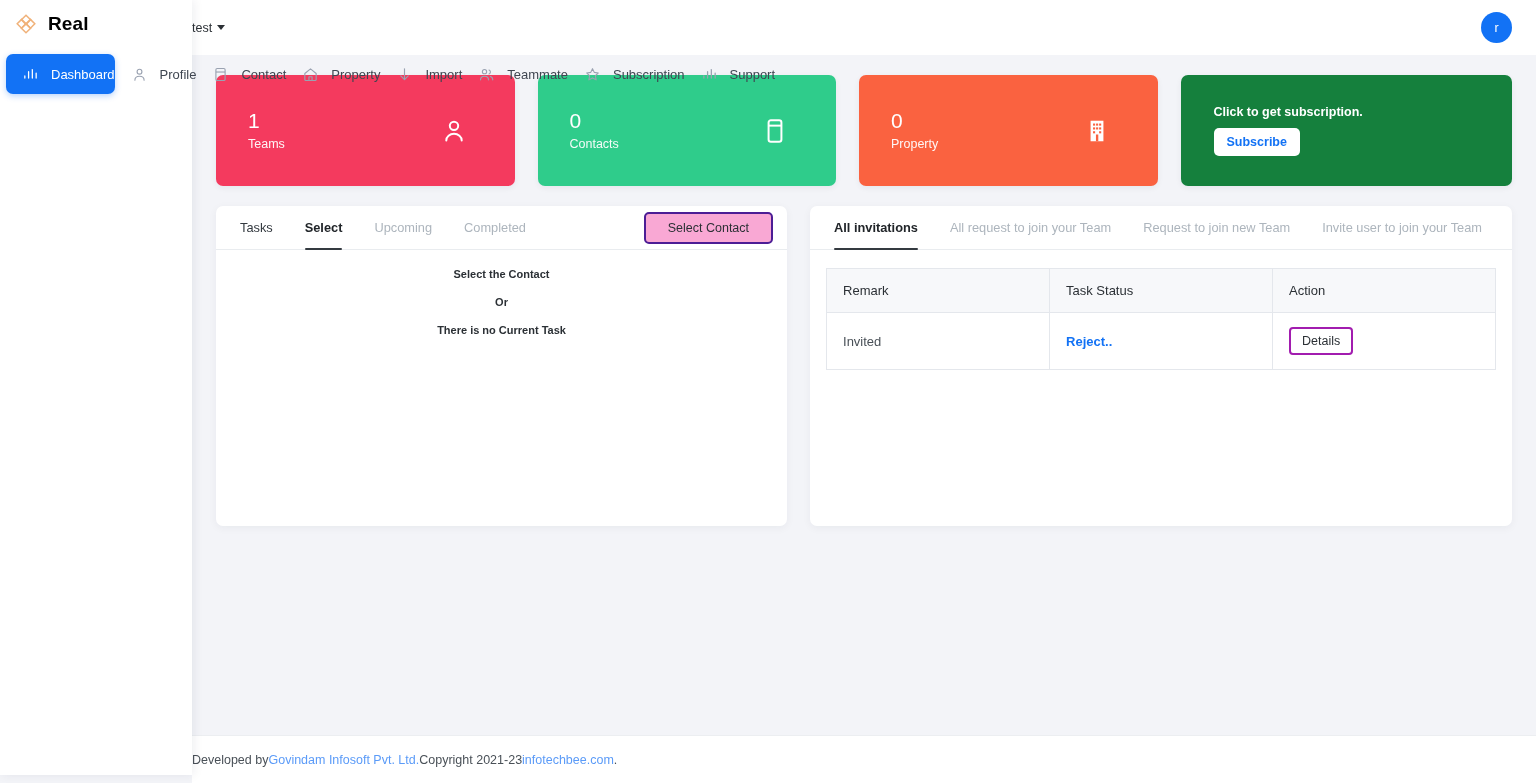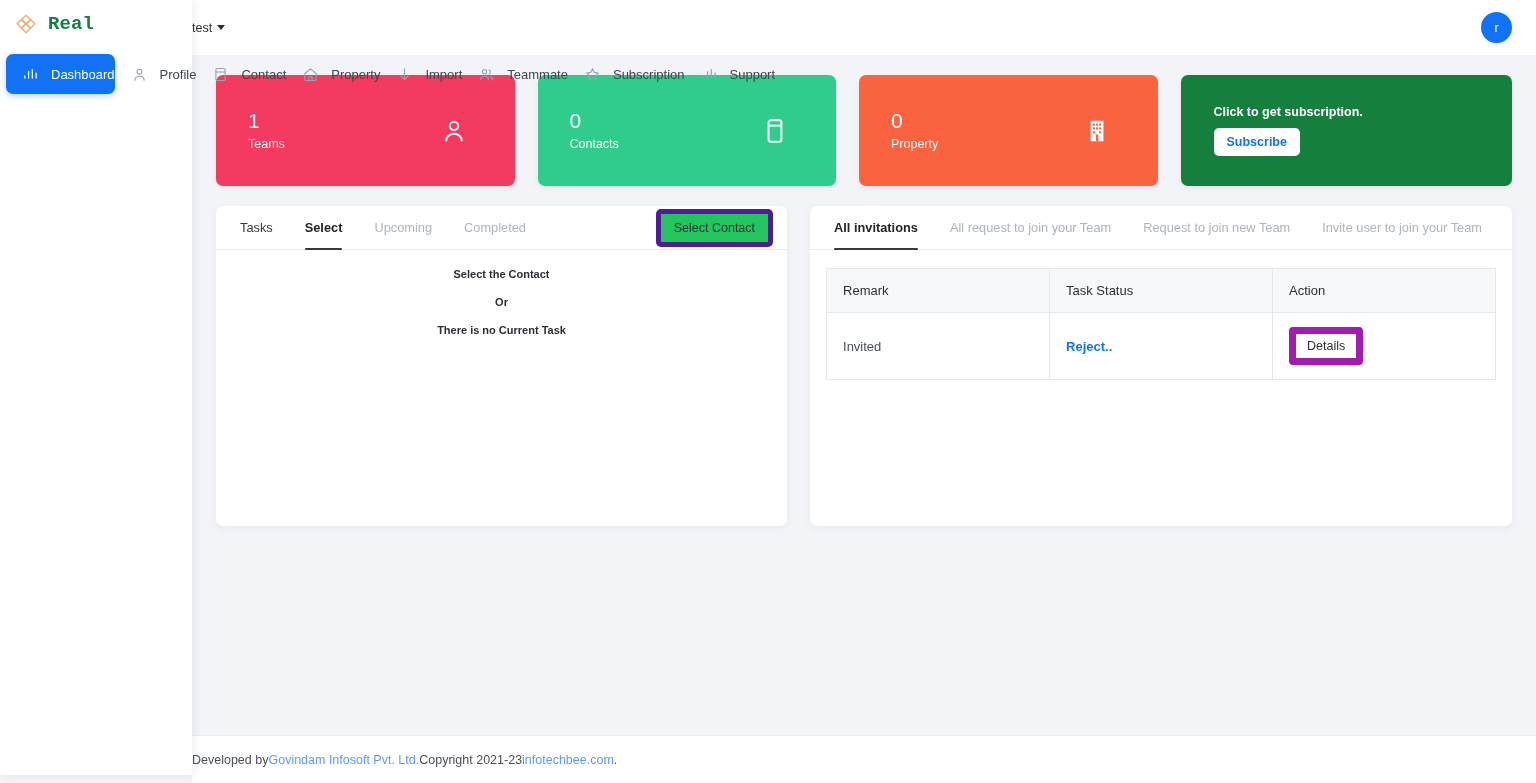--- a/index.html
+++ b/index.html
@@ -20,21 +20,21 @@
     background: #ffffff;
     box-shadow: 2px 0 10px rgba(20,30,60,.07);
     z-index: 5;
   }
   .brand {
     height: 48px; display: flex; align-items: center;
     padding-left: 14px; gap: 10px; margin-top: 0;
   }
   .brand-logo { width: 24px; height: 24px; display: block; flex: 0 0 24px; }
   .brand-name {
-    font-size: 19px; font-weight: 700; color: #15803d; letter-spacing: .1px; font-family: Liberation Mono, monospace;
+    font-size: 19px; font-weight: 700; color: #000000; letter-spacing: .1px;
   }
   .nav { margin-top: 6px; padding: 0 6px; }
   .nav-item {
     display: flex; align-items: center; gap: 12px;
     height: 40px; padding-left: 16px; margin-bottom: 0;
     border-radius: 7px; cursor: pointer;
     font-size: 13px; color: #3f4651;
   }
   .nav-item + .nav-item { margin-top: 0; }
   .nav-icon { width: 17px; height: 17px; flex: 0 0 17px; display: block; color: #9aa2b1; }
@@ -128,22 +128,22 @@
   }
   .tab:first-child { padding-left: 10px; }
   .tab.dark { color: #343a40; }
   .tab.active { color: #212529; font-weight: 700; }
   .tab.active::after {
     content: ""; position: absolute; left: 16px; right: 16px; bottom: 0;
     height: 2px; background: #343a40; border-radius: 2px;
   }
   .tab.active:first-child::after { left: 10px; }
   .outline-btn {
-    border: 5px solid #4c1d95; background: #22c55e; color: #2b3035;
-    border-radius: 5px; font-size: 12.5px; padding: 7px 13px;
+    border: 2px solid #4c1d95; background: #f9a8d4; color: #2b3035;
+    border-radius: 5px; font-size: 12.5px; padding: 7px 22px;
     cursor: pointer; font-family: "Liberation Sans", sans-serif;
   }
   .panel-body { flex: 1; padding: 18px 16px; }
   .empty-line {
     text-align: center; font-size: 11px; font-weight: 700; color: #2b3035;
   }
   .empty-line + .empty-line { margin-top: 16px; }
 
   
   table.inv {
@@ -159,21 +159,21 @@
   }
   table.inv th:last-child { border-right: none; }
   table.inv td {
     background: #fff; font-size: 13px; color: #495057;
     padding: 14px 16px; border-right: 1px solid #e4e7ec;
     vertical-align: middle; height: 52px;
   }
   table.inv td:last-child { border-right: none; }
   .link-blue { color: #1272f5; font-weight: 700; text-decoration: none; cursor: pointer; font-size: 13px; }
   .details-btn {
-    border: 7px solid #a21caf; background: #fff; color: #2b3035;
+    border: 2px solid #a21caf; background: #fff; color: #2b3035;
     border-radius: 4px; font-size: 12.5px; padding: 5px 11px;
     cursor: pointer; font-family: "Liberation Sans", sans-serif;
   }
 
   
   .footer {
     position: absolute; left: 192px; bottom: 0;
     width: 1344px; height: 48px;
     background: #ffffff;
     display: flex; align-items: center; justify-content: flex-start;

